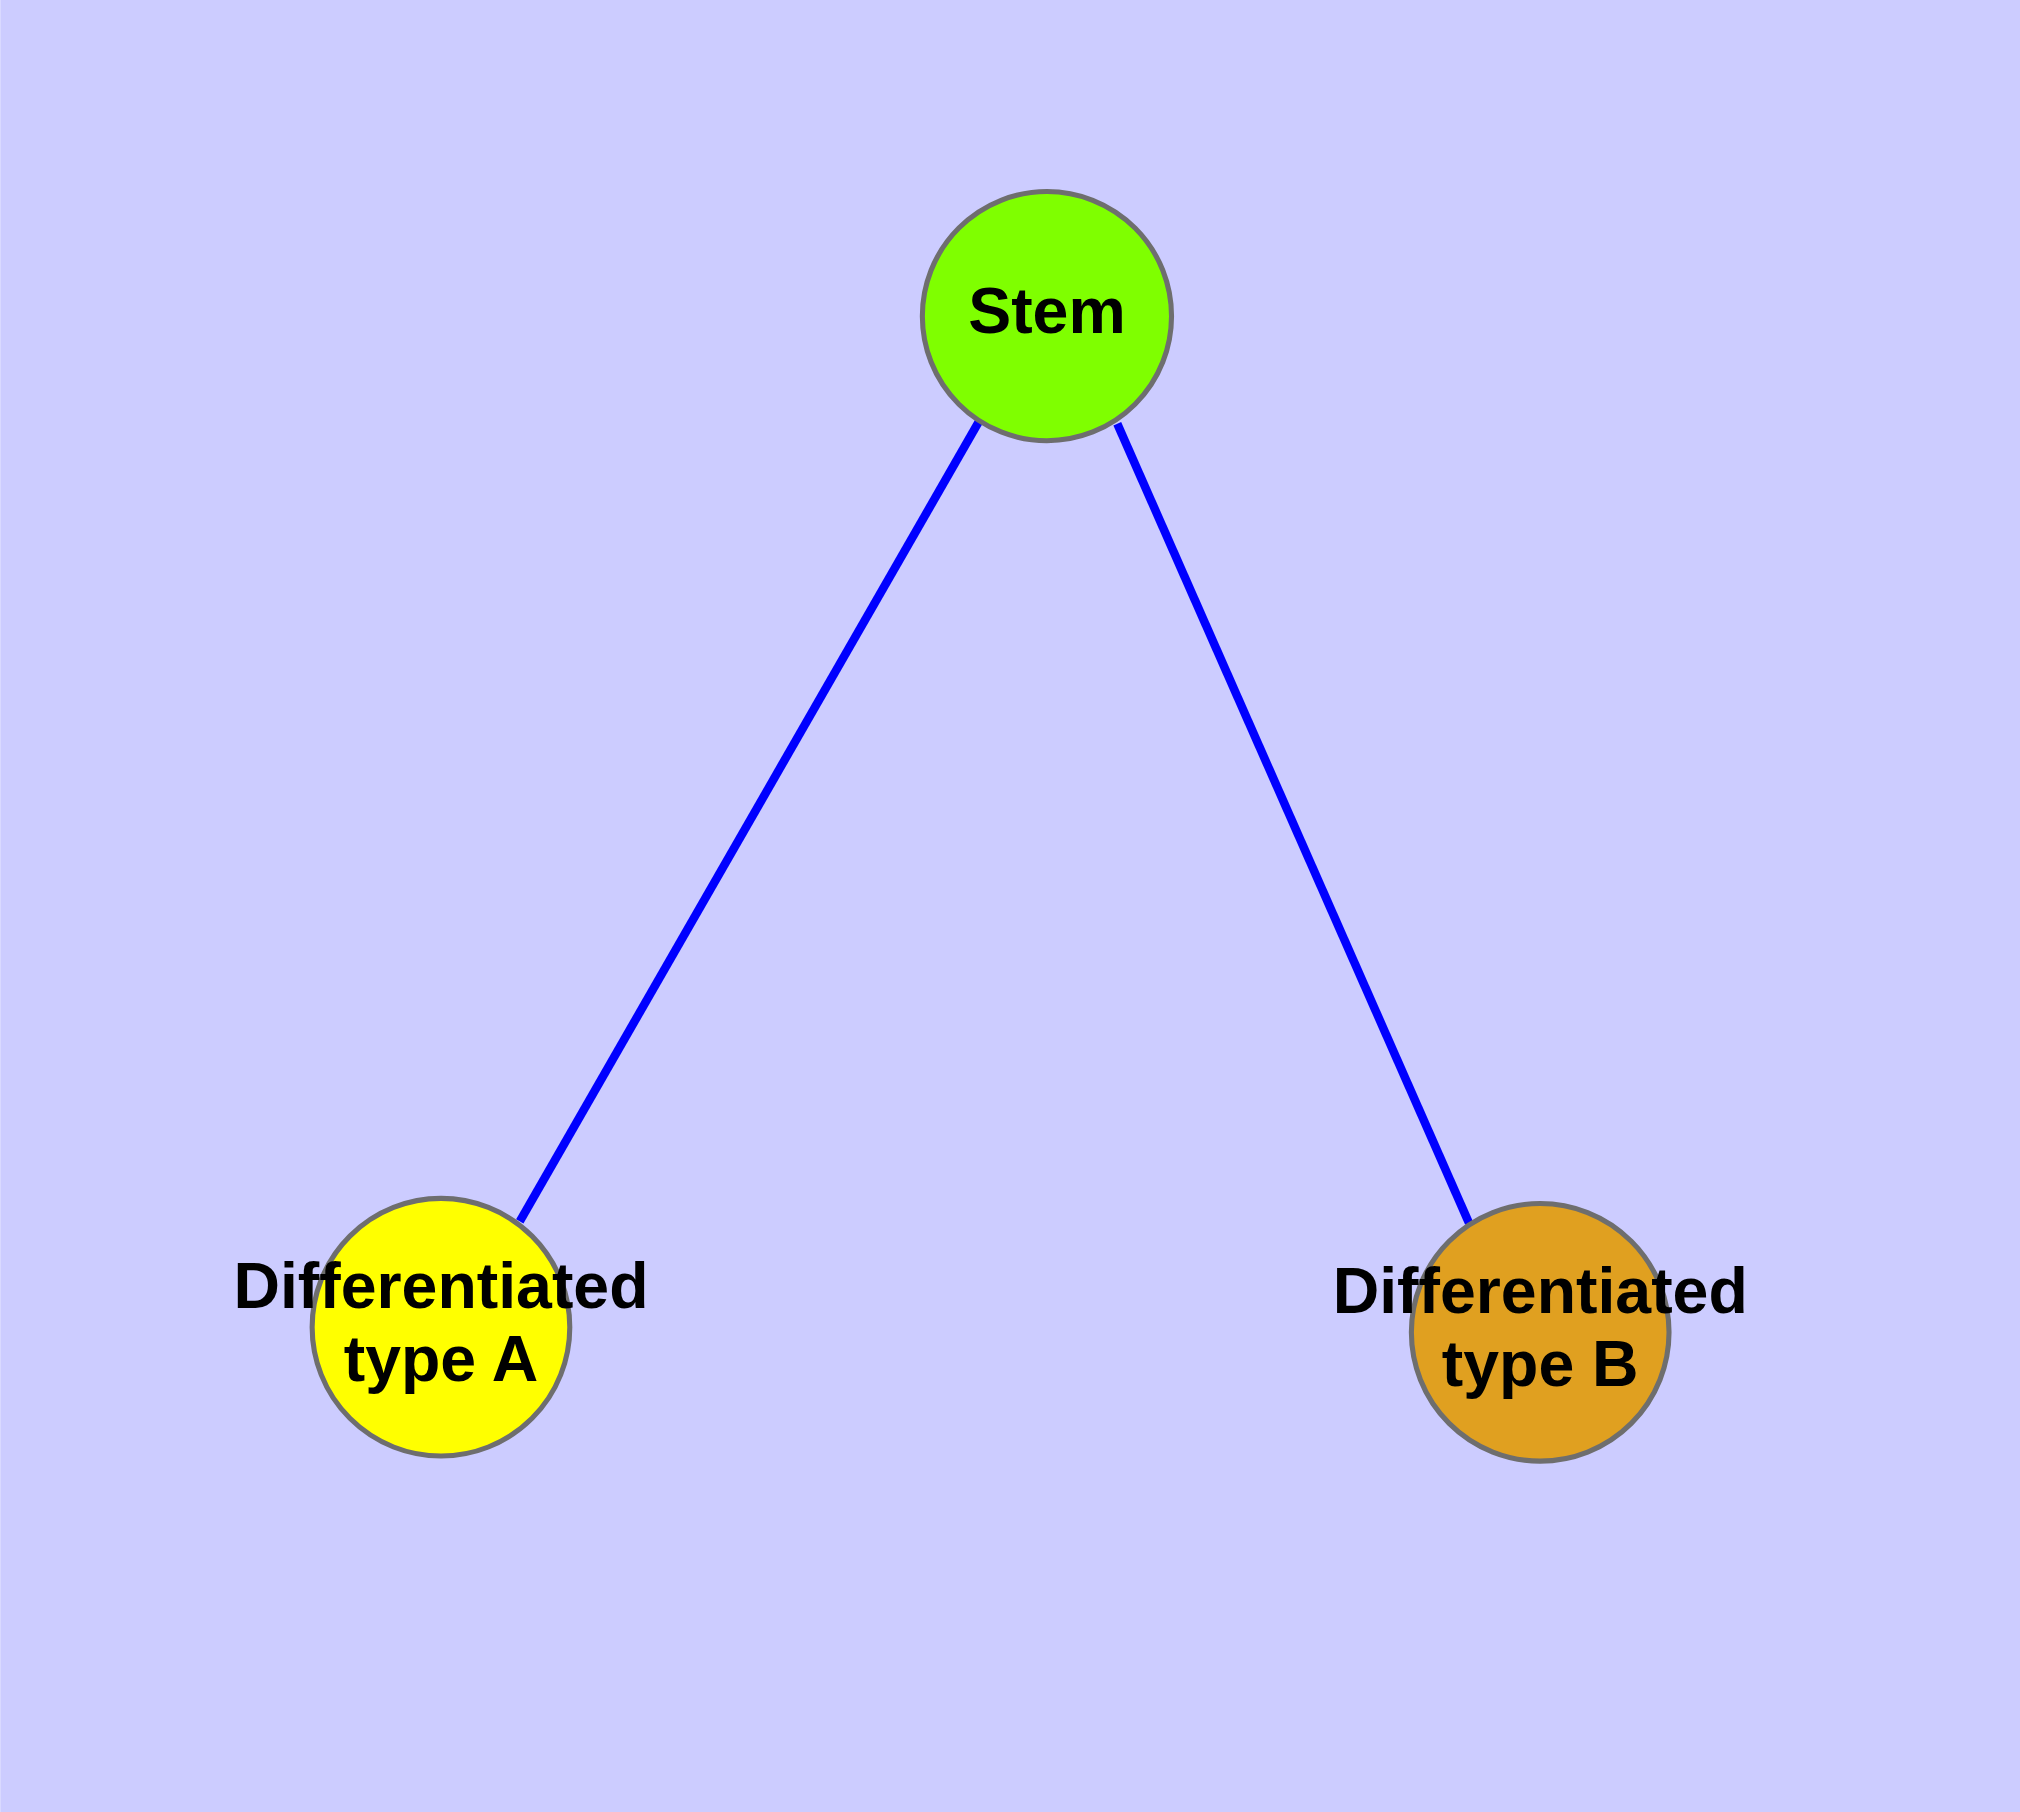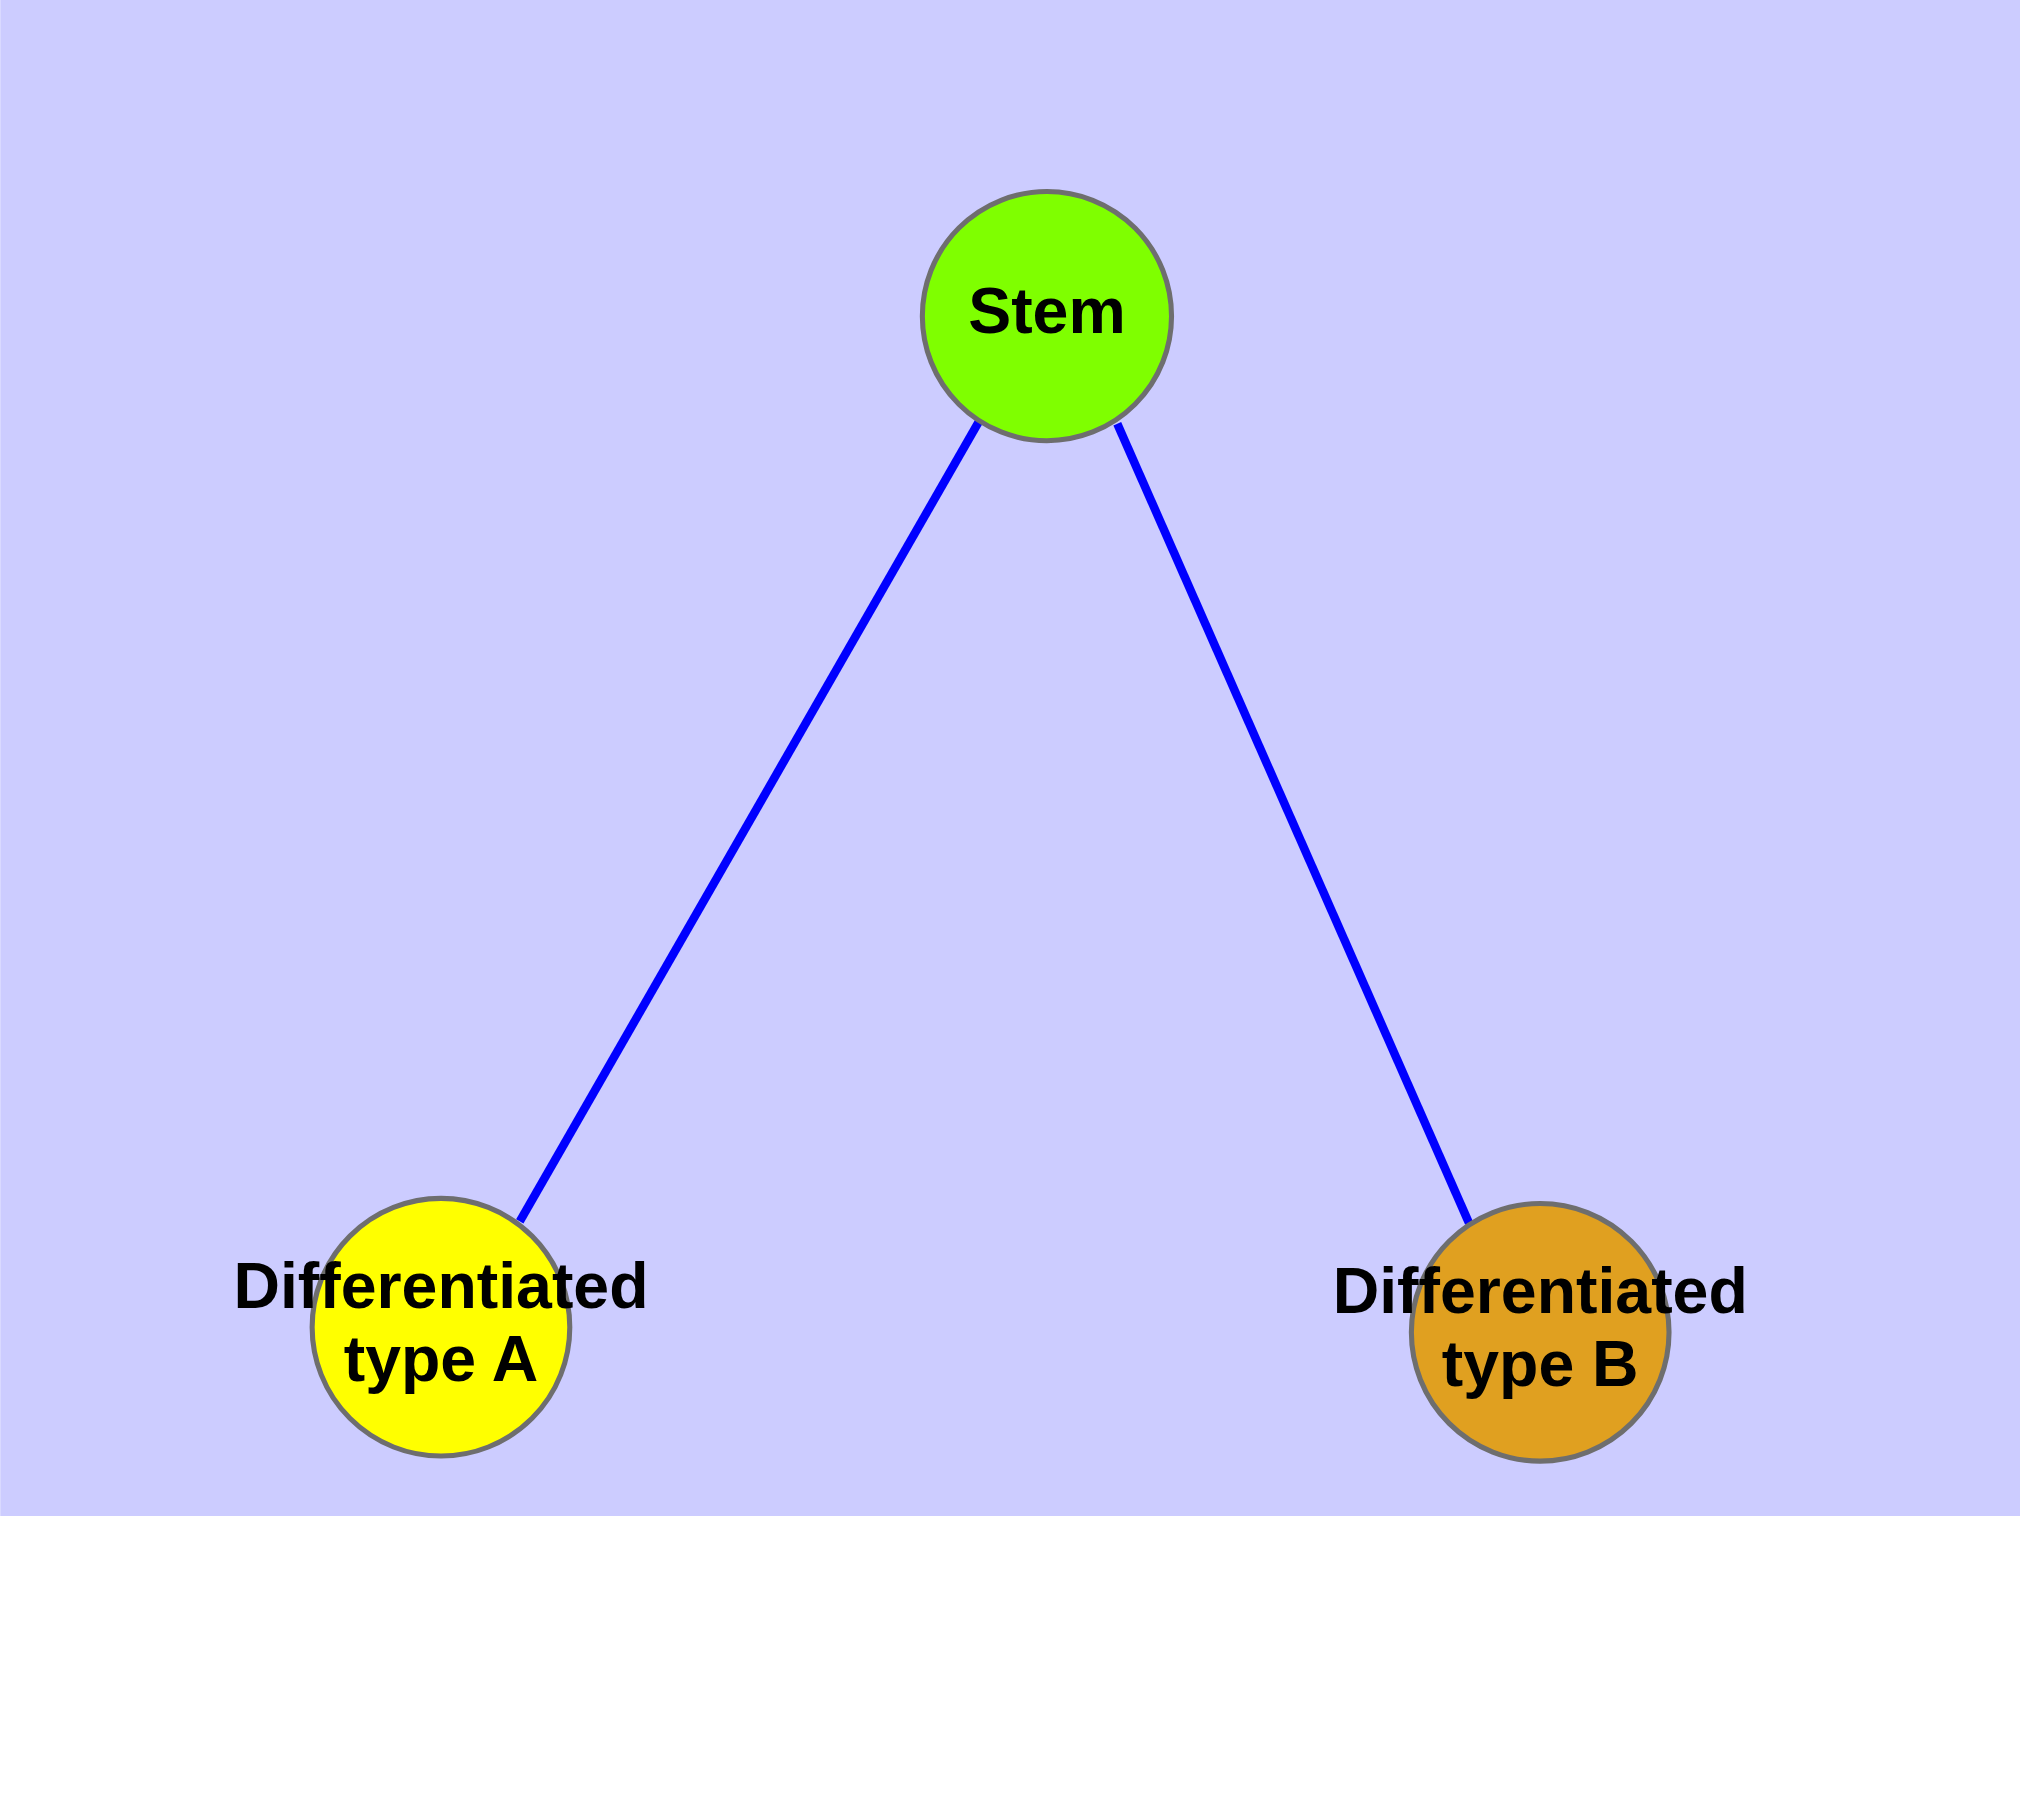--- a/index.html
+++ b/index.html
@@ -27,21 +27,21 @@
     font-weight: bold;
     fill: #000000;
     text-anchor: middle;
     dominant-baseline: middle;
     paint-order: normal;
   }
 </style>
 </head>
 <body>
 
-<div id="canvas" style="width: 2021px; height: 1516px;">
+<div id="canvas" style="width: 2021px; height: 1812px;">
   <svg id="graph-svg" viewBox="0 0 2384 2138" xmlns="http://www.w3.org/2000/svg" style="width: 2021px; height: 1812px;">
 
     <rect id="bg-rect" x="0" y="0" width="2384" height="2138" fill="#CCCCFF"></rect>
 
     <g id="edges-layer">
         <line x1="1155" y1="497" x2="613" y2="1441" stroke="#0000FF" stroke-width="10" stroke-linecap="butt"></line>
         <line x1="1318" y1="500" x2="1733" y2="1443" stroke="#0000FF" stroke-width="10" stroke-linecap="butt"></line>
       </g>
     <g id="nodes-layer">
         <g>

